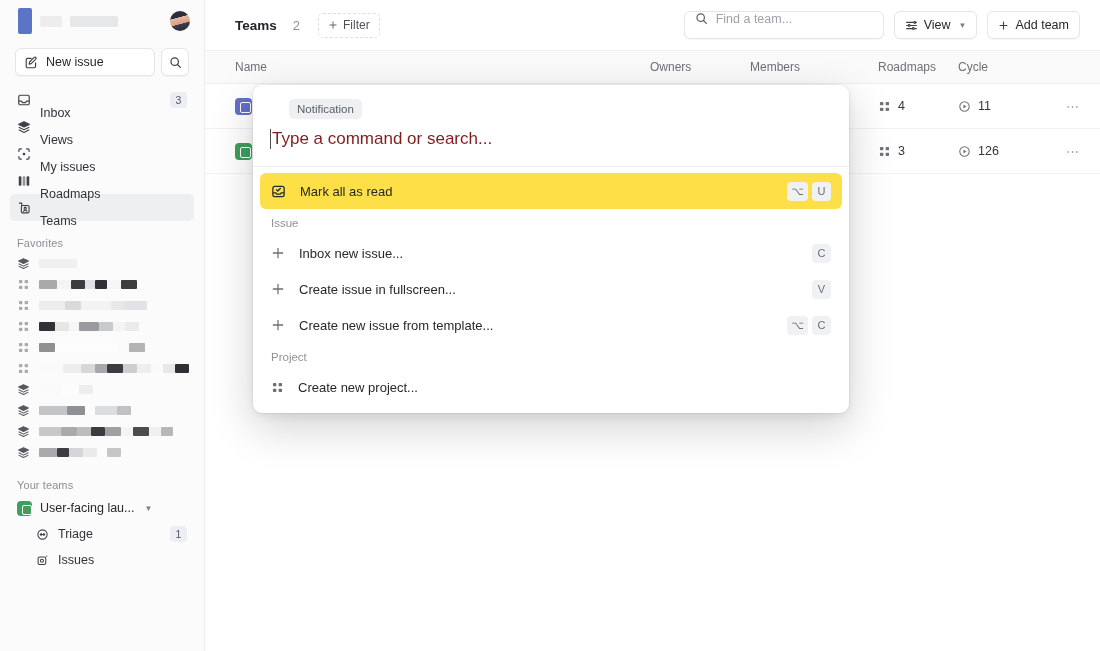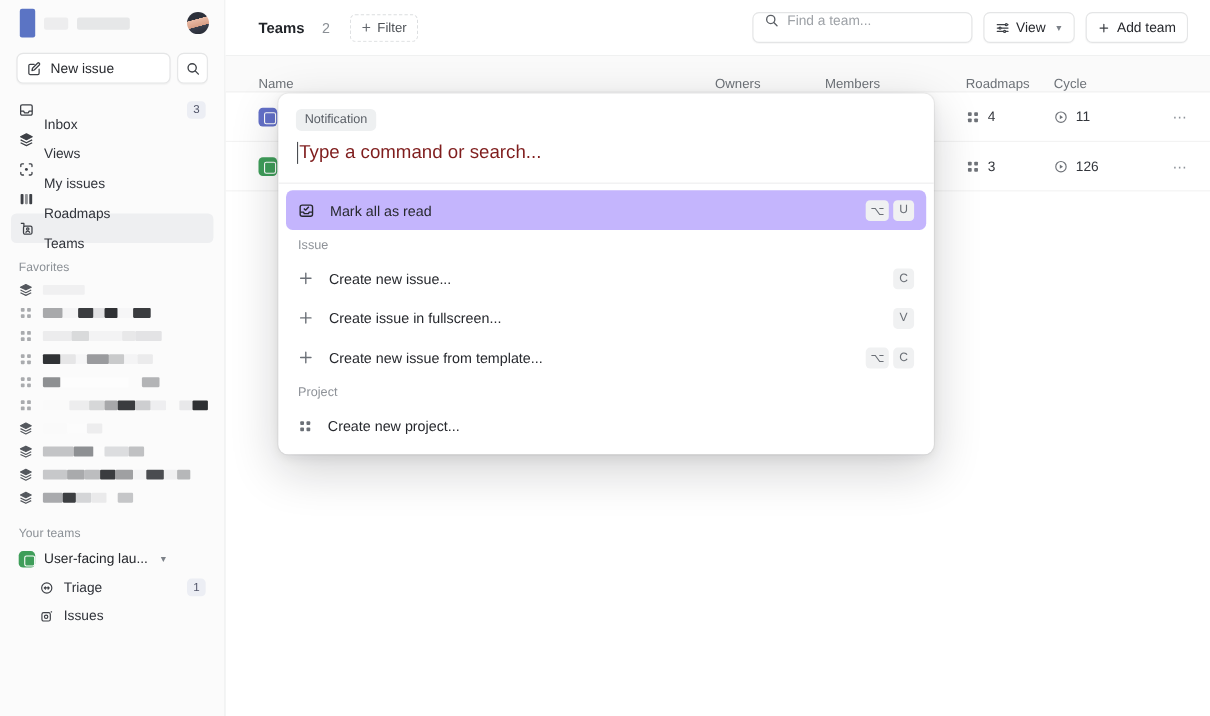--- a/index.html
+++ b/index.html
@@ -122,21 +122,21 @@
     box-shadow: 0 1px 1px rgba(0,0,0,0.03);
   }
   .pill-btn {
     height: 28px; border: 1px solid #e4e5e6; border-radius: 6px;
     background: #fff; display: flex; align-items: center; gap: 6px;
     padding: 0 10px; font-size: 12.5px; color: #26282d;
     box-shadow: 0 1px 1px rgba(0,0,0,0.03); cursor: pointer;
   }
 
   .table-head {
-    height: 33px; display: flex; align-items: flex-end;
+    height: 33px; display: flex; align-items: center;
     background: #fafafa; border-bottom: 1px solid #efefef;
     font-size: 12px; color: #6c7177; padding: 0 20px 0 30px;
   }
   .c-name { flex: 1; }
   .c-owners { width: 100px; }
   .c-members { width: 128px; }
   .c-projects { width: 80px; }
   .c-cycle { width: 82px; }
   .c-more { width: 40px; }
 
@@ -155,39 +155,39 @@
 
   
   .overlay { position: absolute; inset: 0; }
   .palette {
     position: absolute; left: 48px; top: 85px;
     width: 596px; background: #ffffff;
     border-radius: 9px;
     box-shadow: 0 0 0 1px rgba(0,0,0,0.045), 0 14px 44px rgba(16,18,22,0.19), 0 3px 10px rgba(16,18,22,0.07);
     overflow: hidden;
   }
-  .pal-top { padding: 14px 16px 0 16px; }
+  .pal-top { padding: 14px 16px 0 16px; margin-left: 20px; }
   .ctx-chip {
     display: inline-block; background: #eef0f1; color: #5a5f66;
     font-size: 11.5px; border-radius: 5px; padding: 4px 8px;
   }
   .pal-input-wrap {
     display: flex; align-items: center; padding: 10px 17px 17px 17px;
     border-bottom: 1px solid #ededee;
   }
   .caret { width: 1px; height: 20px; background: #4a4d52; margin-right: 1px; }
   .pal-input { font-size: 17px; color: #7f1d1d; }
   .pal-body { padding: 6px 7px 8px 7px; }
   .grp-label { font-size: 11.5px; color: #8e9298; padding: 8px 11px 6px 11px; }
   .cmd {
     height: 36px; display: flex; align-items: center; gap: 14px;
     padding: 0 11px; border-radius: 6px; font-size: 13px;
     color: #26282d; cursor: pointer;
   }
-  .cmd.sel { background: #c4b5fd; }
+  .cmd.sel { background: #fde047; }
   .cmd .lbl { flex: 1; }
   .keys { display: flex; gap: 4px; }
   .key {
     min-width: 19px; height: 19px; background: #f0f1f2;
     border-radius: 4px; font-size: 11px; color: #6a6f76;
     display: flex; align-items: center; justify-content: center; padding: 0 4px;
   }
   svg { display: block; }
 </style>
 </head>
@@ -624,21 +624,21 @@
                 <span class="key">U</span>
               </span>
             </div>
             <div class="grp-label">Issue</div>
             <div class="cmd">
               <span>
                 <svg width="14" height="14" viewBox="0 0 16 16" stroke="#6b7077" stroke-width="1.45" stroke-linecap="round">
                   <path d="M8 2.6v10.8M2.6 8h10.8"></path>
                 </svg>
               </span>
-              <span class="lbl">Create new issue...</span>
+              <span class="lbl">Inbox new issue...</span>
               <span class="keys">
                 <span class="key">C</span>
               </span>
             </div>
             <div class="cmd">
               <span>
                 <svg width="14" height="14" viewBox="0 0 16 16" stroke="#6b7077" stroke-width="1.45" stroke-linecap="round">
                   <path d="M8 2.6v10.8M2.6 8h10.8"></path>
                 </svg>
               </span>

